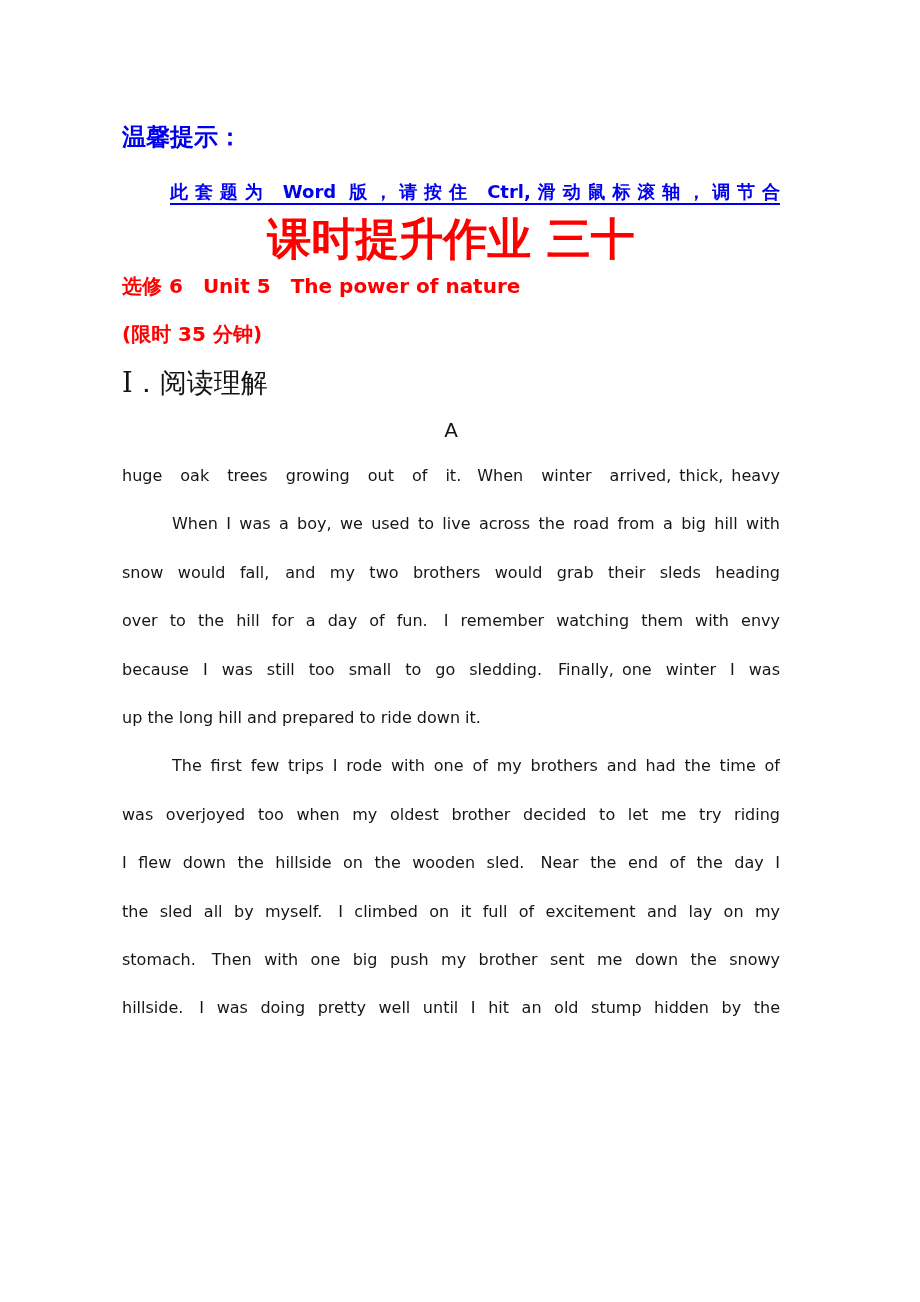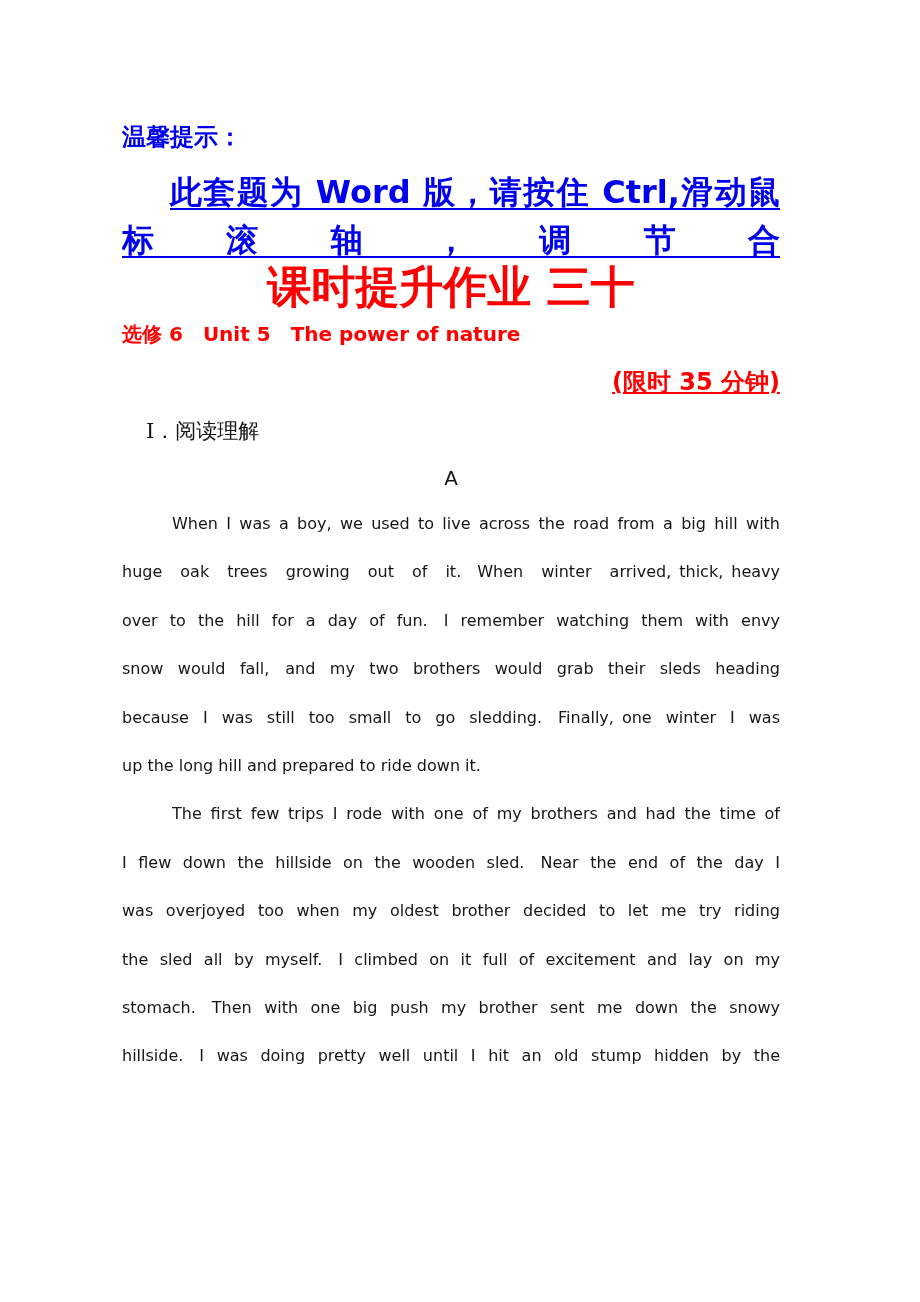--- a/index.html
+++ b/index.html
@@ -23,21 +23,21 @@
   }
   
   .notice-title {
     padding-top: 120px;
     font-size: 24px;
     line-height: 34px;
     font-weight: bold;
     color: #0000EE;
   }
   .notice-line {
-    font-size: 32px;
+    font-size: 18px;
     line-height: 48px;
     font-weight: bold;
     color: #0000EE;
     text-decoration: underline;
     text-decoration-thickness: 2px;
     text-underline-offset: 5px;
     text-align: justify;
     text-align-last: justify;
     overflow: hidden;
   }
@@ -56,34 +56,32 @@
     font-family: "DejaVu Serif", serif;
   }
   .subtitle {
     font-size: 20px;
     line-height: 48px;
     font-weight: bold;
     color: #FF0000;
     text-align: left;
   }
   .time-limit {
-    font-size: 24px;
+    font-size: 20px;
     line-height: 48px;
     font-weight: bold;
     color: #FF0000;
-    text-align: right;
-    text-decoration: underline;
+    text-align: left;
   }
   
   .section-label {
-    font-size: 21px;
+    font-size: 27px;
     line-height: 50px;
     color: #141414;
     font-family: "DejaVu Serif", serif;
-    margin-left: 24px;
   }
   .passage-label {
     font-size: 20px;
     line-height: 44px;
     color: #141414;
     text-align: center;
   }
   
   .para { margin: 0; }
   .bodyline {
@@ -114,31 +112,31 @@
     <div class="notice-line first">此套题为 Word 版，请按住 Ctrl,滑动鼠标滚轴，调节合</div>
 
     <h1 class="doc-title">课时提升作业 三十</h1>
     <div class="subtitle">选修 6　Unit 5　The power of nature</div>
     <div class="time-limit">(限时 35 分钟)</div>
 
     <div class="section-label">Ⅰ．阅读理解</div>
     <div class="passage-label">A</div>
 
     <div class="para">
+      <div class="bodyline">huge oak trees growing out of it. When winter arrived, thick, heavy</div>
       <div class="bodyline indent">When I was a boy, we used to live across the road from a big hill with</div>
-      <div class="bodyline">huge oak trees growing out of it. When winter arrived, thick, heavy</div>
+      <div class="bodyline">snow would fall, and my two brothers would grab their sleds heading</div>
       <div class="bodyline">over to the hill for a day of fun. I remember watching them with envy</div>
-      <div class="bodyline">snow would fall, and my two brothers would grab their sleds heading</div>
       <div class="bodyline">because I was still too small to go sledding. Finally, one winter I was</div>
       <div class="bodyline lastline">up the long hill and prepared to ride down it.</div>
     </div>
 
     <div class="para">
       <div class="bodyline indent">The first few trips I rode with one of my brothers and had the time of</div>
+      <div class="bodyline">was overjoyed too when my oldest brother decided to let me try riding</div>
       <div class="bodyline">I flew down the hillside on the wooden sled. Near the end of the day I</div>
-      <div class="bodyline">was overjoyed too when my oldest brother decided to let me try riding</div>
       <div class="bodyline">the sled all by myself. I climbed on it full of excitement and lay on my</div>
       <div class="bodyline">stomach. Then with one big push my brother sent me down the snowy</div>
       <div class="bodyline">hillside. I was doing pretty well until I hit an old stump hidden by the</div>
     </div>
 
   </div>
 </div>
 
 </body></html>

